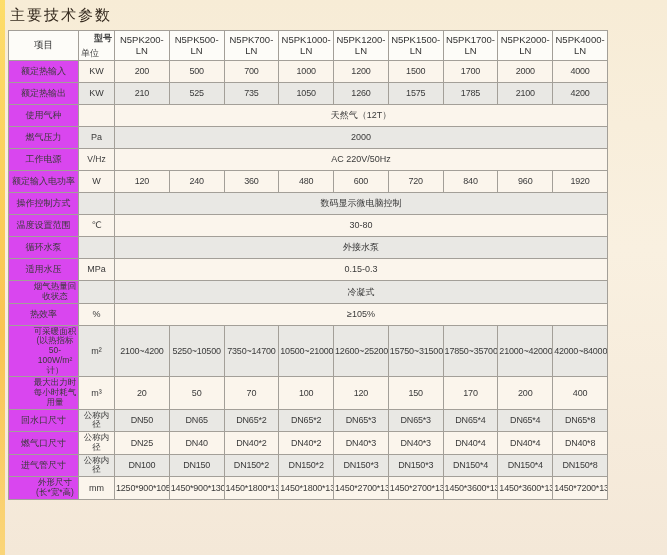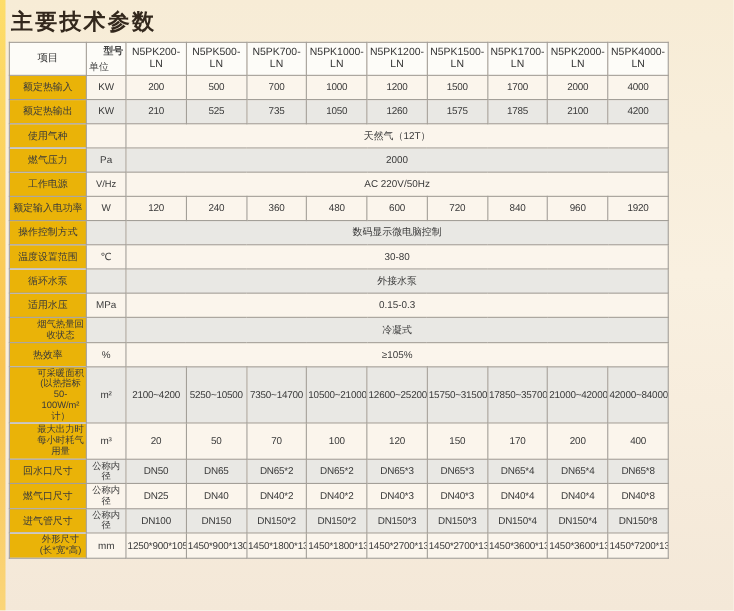--- a/index.html
+++ b/index.html
@@ -8,21 +8,21 @@
     font-family:"Liberation Sans","DejaVu Sans",sans-serif;
     background:linear-gradient(180deg,#f7ecd6 0%,#f9f0e0 45%,#f4e8d8 100%);
     position:relative;
   }
   .left-strip {
     position:absolute; left:0; top:0; width:5px; height:555px;
     background:linear-gradient(180deg,#fddd6a,#f9c452 60%,#fad579);
   }
   .page-title {
     margin:6px 0 5px 10px;
-    font-size:20px; font-weight:bold; letter-spacing:2px;
+    font-size:15px; font-weight:normal; letter-spacing:2px;
     color:#33281d;
   }
   table.spec {
     margin-left:8px;
     width:600px;
     border-collapse:collapse;
     table-layout:fixed;
     border:1px solid #5f5b55;
     background:#fbf5ec;
   }
@@ -44,21 +44,21 @@
     border-bottom:1px solid #dd7b2c;
   }
   th.corner-diag {
     position:relative; background:#fdfcf8; padding:0;
     background-image:linear-gradient(to bottom right, transparent calc(50% - 0.7px), #8d8d8d calc(50% - 0.7px), #8d8d8d calc(50% + 0.7px), transparent calc(50% + 0.7px));
   }
   th.corner-diag .model { position:absolute; top:2px; right:2px; font-size:9px; font-weight:bold; color:#444; }
   th.corner-diag .unit  { position:absolute; bottom:2px; left:2px; font-size:9px; font-weight:normal; color:#444;margin-top:16px; }
   
   th.rowlabel {
-    background:#eab308; color:#fff; font-weight:normal; font-size:9.5px;
+    background:#d946ef; color:#fff; font-weight:normal; font-size:9.5px;
     border-top:1px solid #e8882f; border-bottom:1px solid #dd7b2c;
     border-left:1px solid #e8882f;
     padding:1px 1px;
   }
   th.rowlabel.small { font-size:8.5px;padding-left:24px; }
   td.unit { font-size:9px; }
   td.unit.small { font-size:8.5px; }
   tr.odd  td { background:#fbf5ec; }
   tr.even td { background:#e9e8e4; }
   td.value-cell { letter-spacing:-0.2px; }

